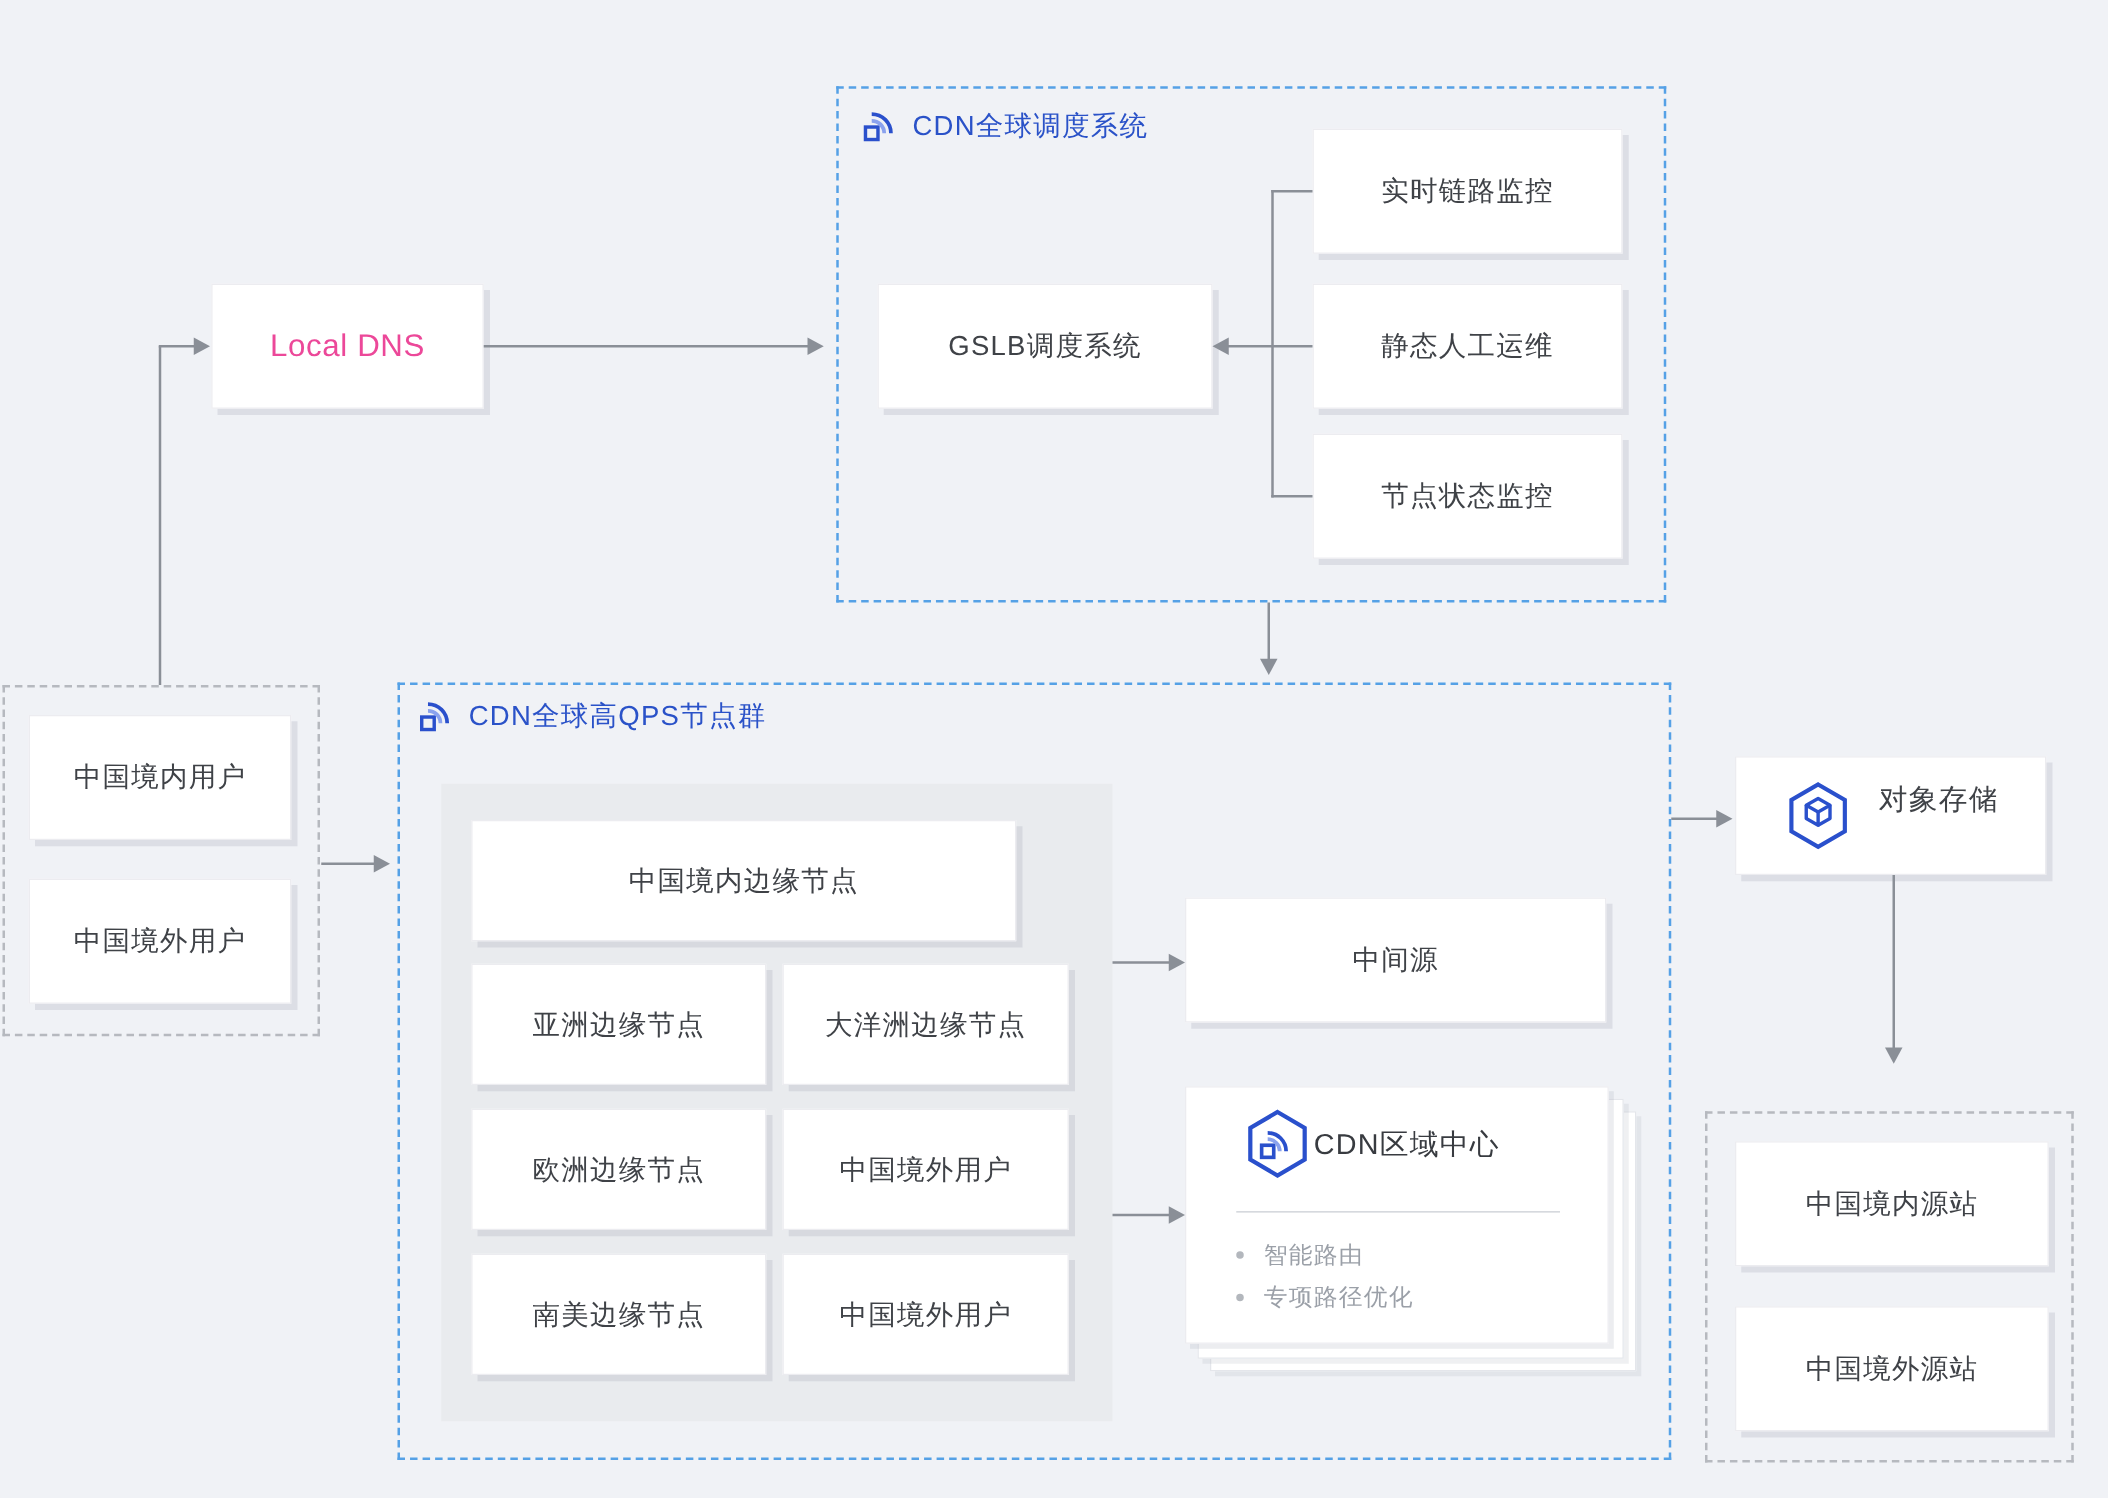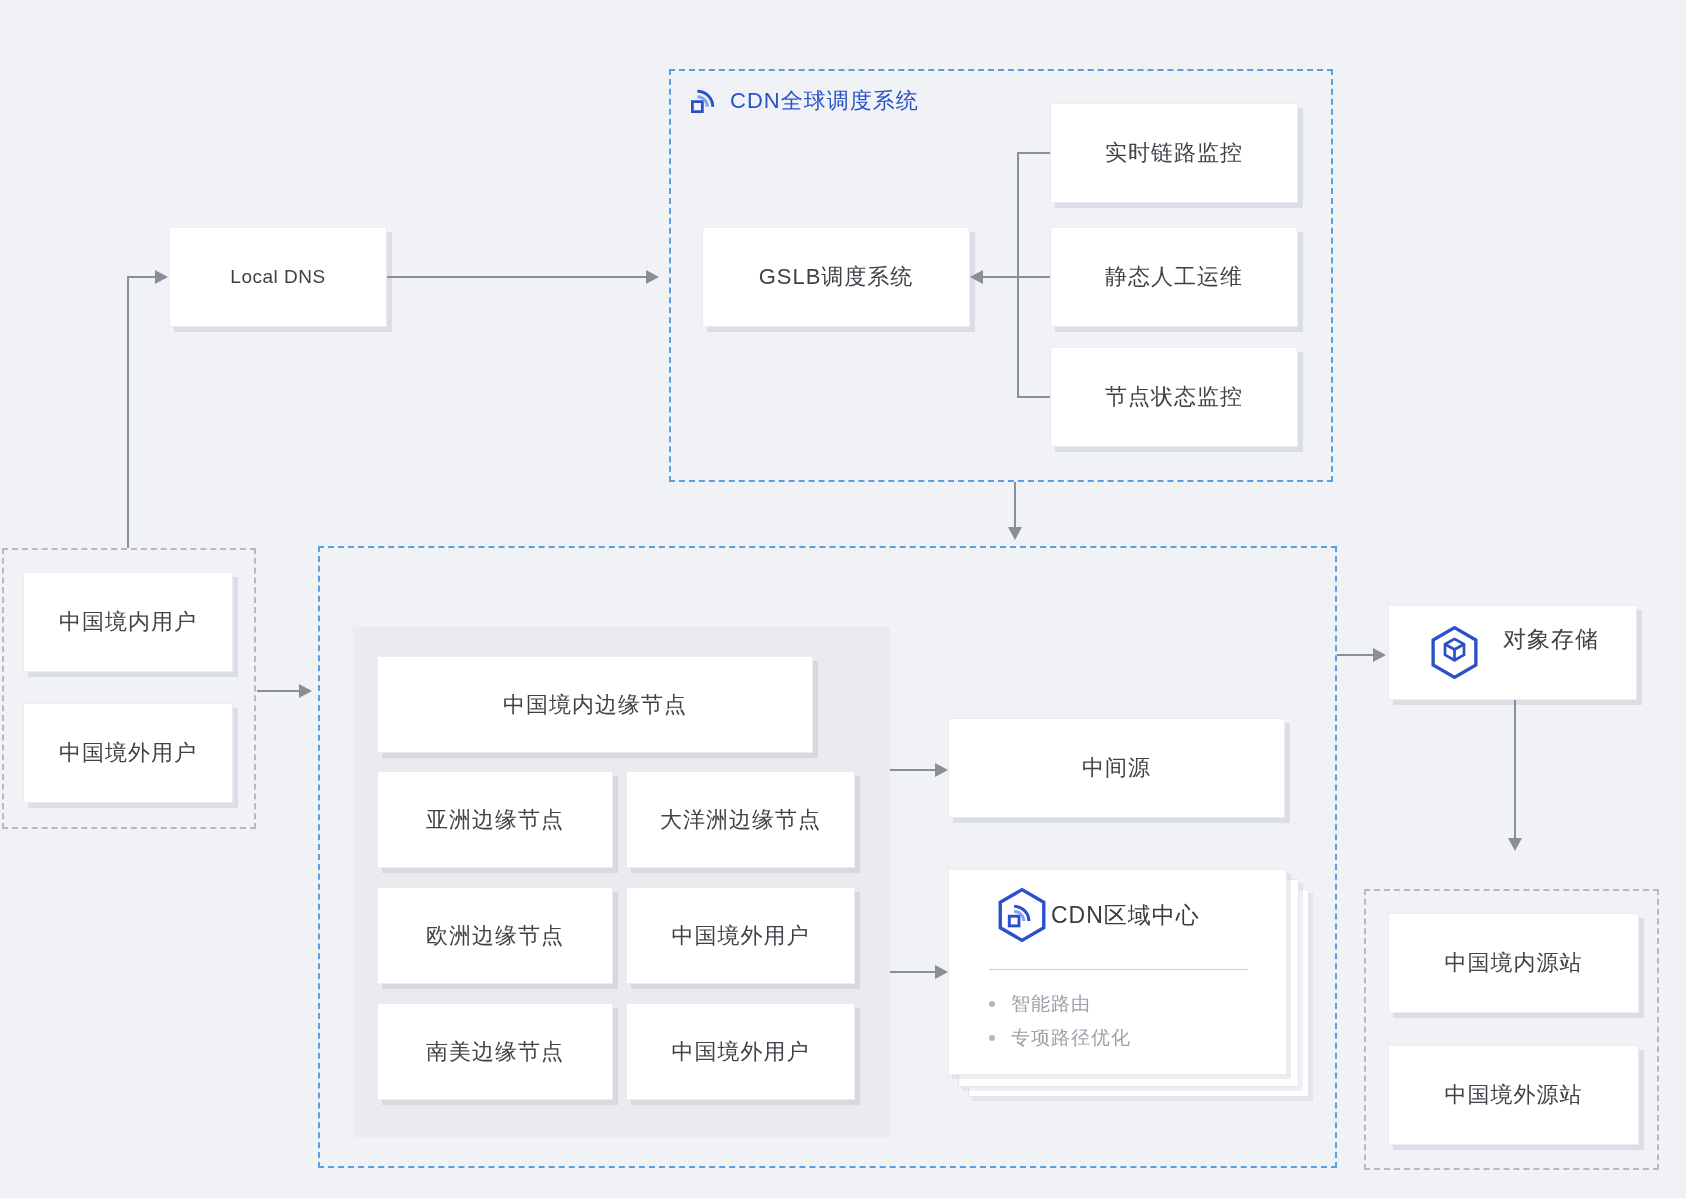--- a/index.html
+++ b/index.html
@@ -10,21 +10,21 @@
   .canvas{
     position:relative;width:1686px;height:1198px;background:#f0f2f6;overflow:hidden;
   }
   
   .node{
     position:absolute;background:#ffffff;border:1px solid #ececf0;
     box-shadow:5px 5px 0 rgba(168,173,185,0.28);
     display:flex;align-items:center;justify-content:center;
     font-size:22px;color:#3f4247;letter-spacing:1px;box-sizing:border-box;
   }
-  .node.en{font-size:19px;letter-spacing:0.5px;color:#404040;}
+  .node.en{font-size:25px;letter-spacing:0.5px;color:#ec4899;}
   
   .group-blue{position:absolute;border:2px dashed #55a1e6;box-sizing:border-box;}
   .group-gray{position:absolute;border:2px dashed #b6b9bf;box-sizing:border-box;}
   .group-title{
     position:absolute;display:flex;align-items:center;gap:12px;
     font-size:22px;color:#2a52c8;letter-spacing:1px;white-space:nowrap;
   }
   .panel{position:absolute;background:#e9ebee;}
   
   .hline,.vline{position:absolute;background:#8a8f97;}
@@ -104,20 +104,30 @@
     <span>中国境内用户</span>
   </div>
   <div class="node" style="left:23px;top:703px;width:210px;height:100px;">
     <span>中国境外用户</span>
   </div>
 
   <div class="hline" style="left:257px;top:690px;width:43px;"></div>
   <div class="ah ah-r" style="left:299px;top:684px;"></div>
 
   <div class="group-blue" style="left:318px;top:546px;width:1019px;height:622px;"></div>
+  <div class="group-title" style="left:333px;top:558px;">
+    <span>
+      <svg width="30" height="30" viewBox="0 0 24 24" fill="none">
+        <rect x="3.5" y="12.5" width="8" height="8" stroke="#2a50cc" stroke-width="2.2"></rect>
+        <path d="M7.5 8.5 A8 8 0 0 1 15.5 16.5" stroke="#8aa2ee" stroke-width="2.4"></path>
+        <path d="M7.5 4.2 A12.3 12.3 0 0 1 19.8 16.5" stroke="#2a50cc" stroke-width="2.4"></path>
+      </svg>
+    </span>
+    <span>CDN全球高QPS节点群</span>
+  </div>
 
   <div class="panel" style="left:353px;top:627px;width:537px;height:510px;"></div>
   <div class="node" style="left:377px;top:656px;width:436px;height:97px;">
     <span>中国境内边缘节点</span>
   </div>
   <div class="node" style="left:377px;top:771px;width:236px;height:97px;">
     <span>亚洲边缘节点</span>
   </div>
   <div class="node" style="left:626px;top:771px;width:229px;height:97px;">
     <span>大洋洲边缘节点</span>

